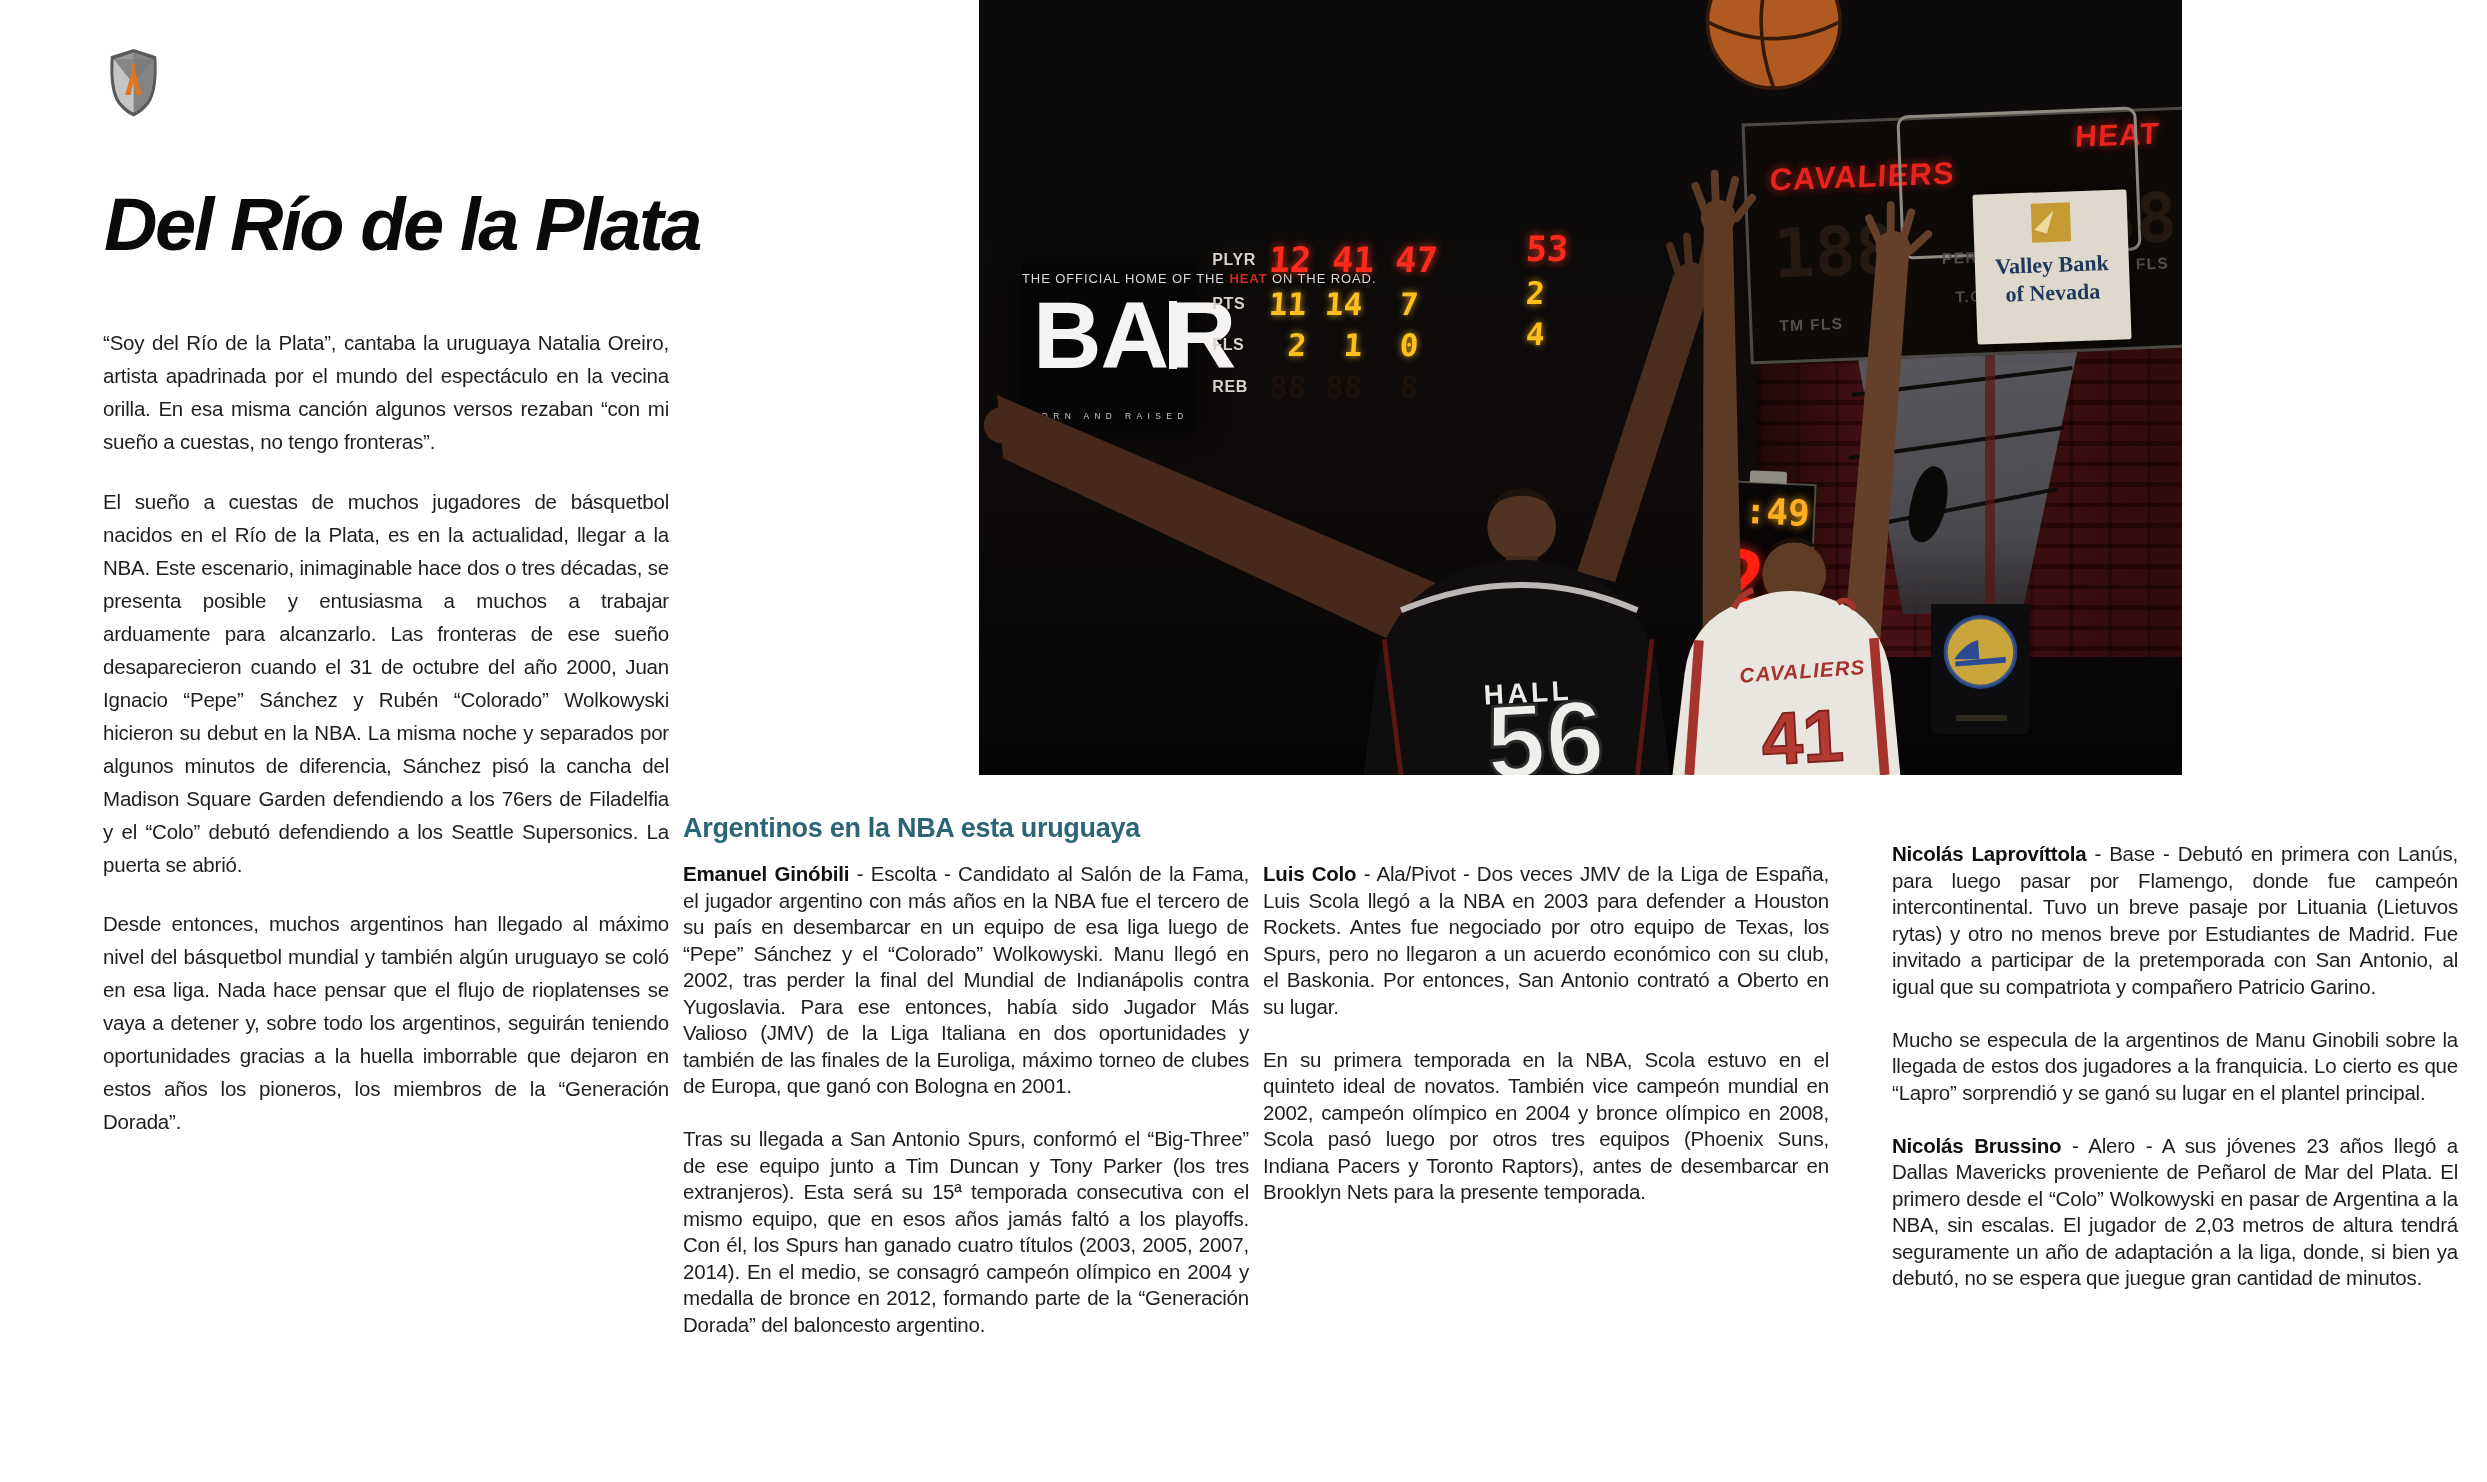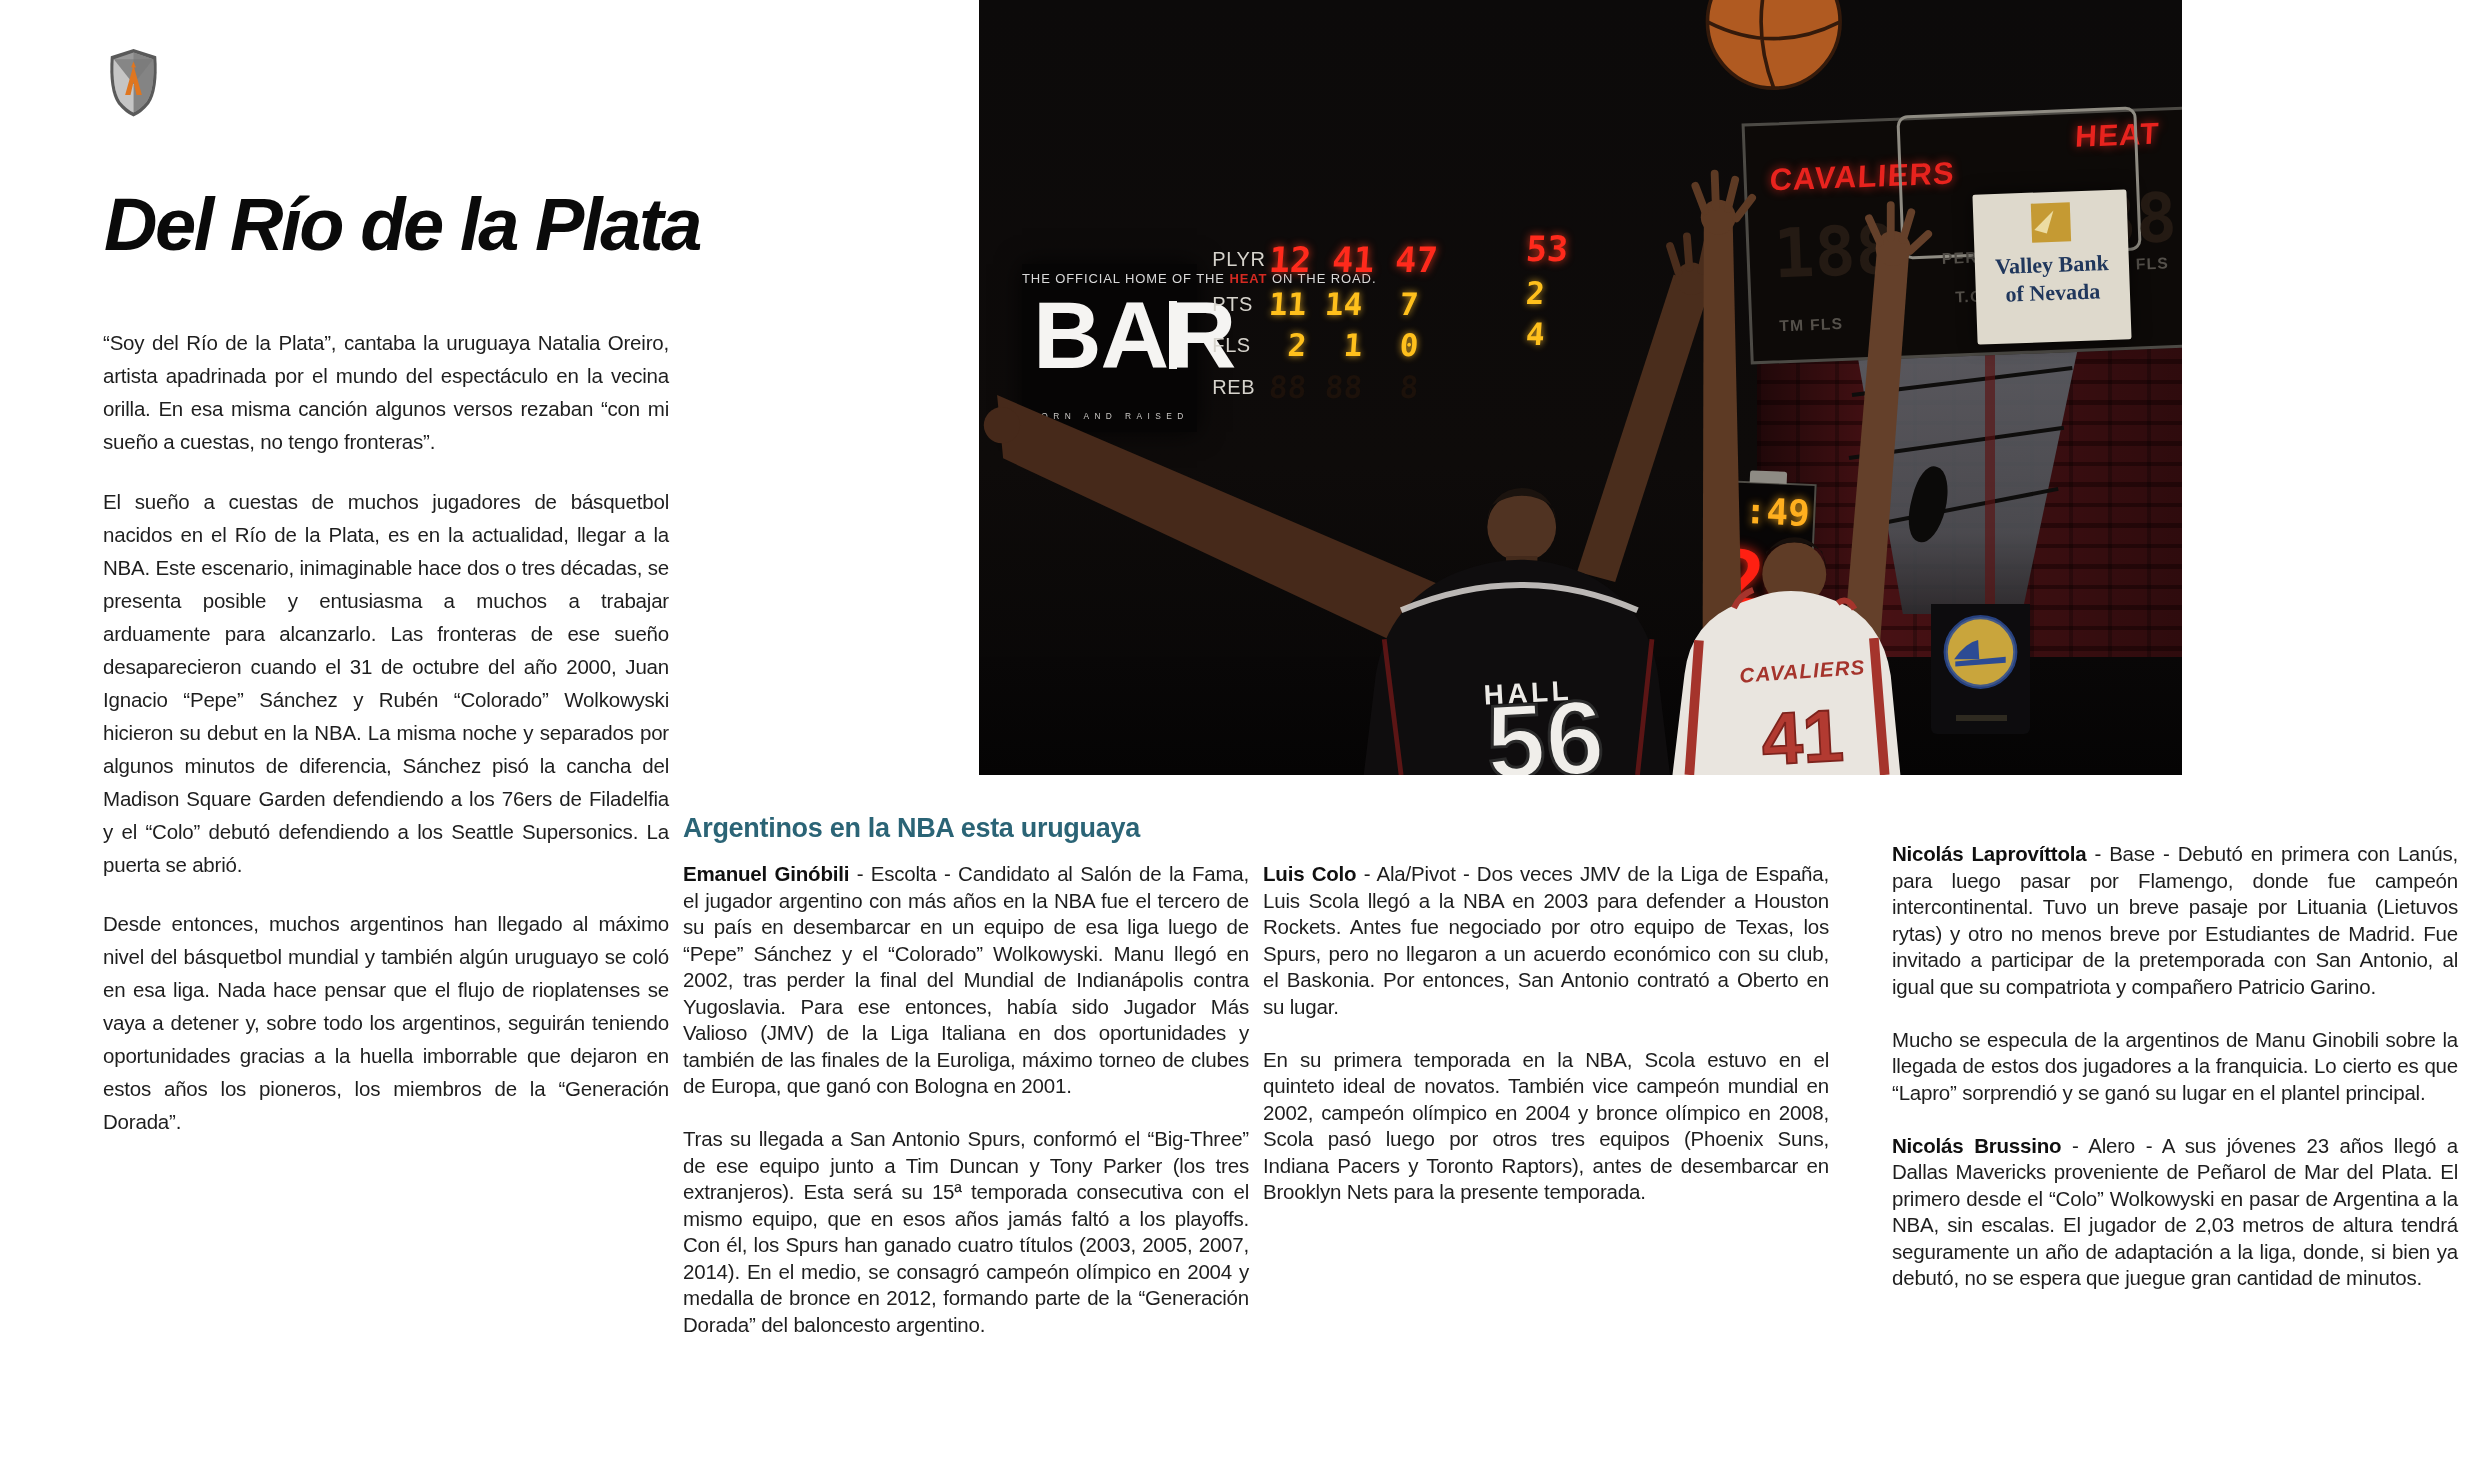--- a/index.html
+++ b/index.html
@@ -57,21 +57,21 @@
   .adboard .topline .team{color:#d42a22;font-weight:bold;}
   .adboard .brand{position:absolute;left:11px;top:17px;font-size:95px;font-weight:bold;
            color:#f5f4f2;letter-spacing:-1.2px;}
   .adboard .barmark{position:absolute;right:20.5px;top:37px;width:7.8px;height:68px;background:#f5f4f2;}
   .adboard .tagline{position:absolute;left:0;bottom:11px;width:100%;text-align:center;
            font-size:8.4px;letter-spacing:5.4px;color:#c9c7c4;}
 
   
   .stats{position:absolute;left:212px;top:224px;width:410px;height:190px;}
   .stats .row{position:absolute;left:0;white-space:pre;}
-  .stats .lbl{display:inline-block;width:57px;font-size:20px;font-weight:normal;color:#d6d3cc;
+  .stats .lbl{display:inline-block;width:57px;font-size:16px;font-weight:bold;color:#d6d3cc;
               vertical-align:middle;letter-spacing:0.6px;}
   .led{font-family:"DejaVu Sans Mono",monospace;font-weight:bold;transform:skewX(-4deg);
        display:inline-block;vertical-align:middle;}
   .led.red{color:#ff2a1c;text-shadow:0 0 8.4px rgba(255,60,30,.85);font-size:35px;}
   .led.yel{color:#ffc01c;text-shadow:0 0 7.2px rgba(255,190,40,.8);font-size:31px;}
   .led.ghost{color:#1c110a;text-shadow:none;font-size:31px;}
   .stats .rv{position:absolute;left:335px;top:0;}
 
   
   .mainboard{position:absolute;left:767px;top:115px;width:438px;height:235px;

